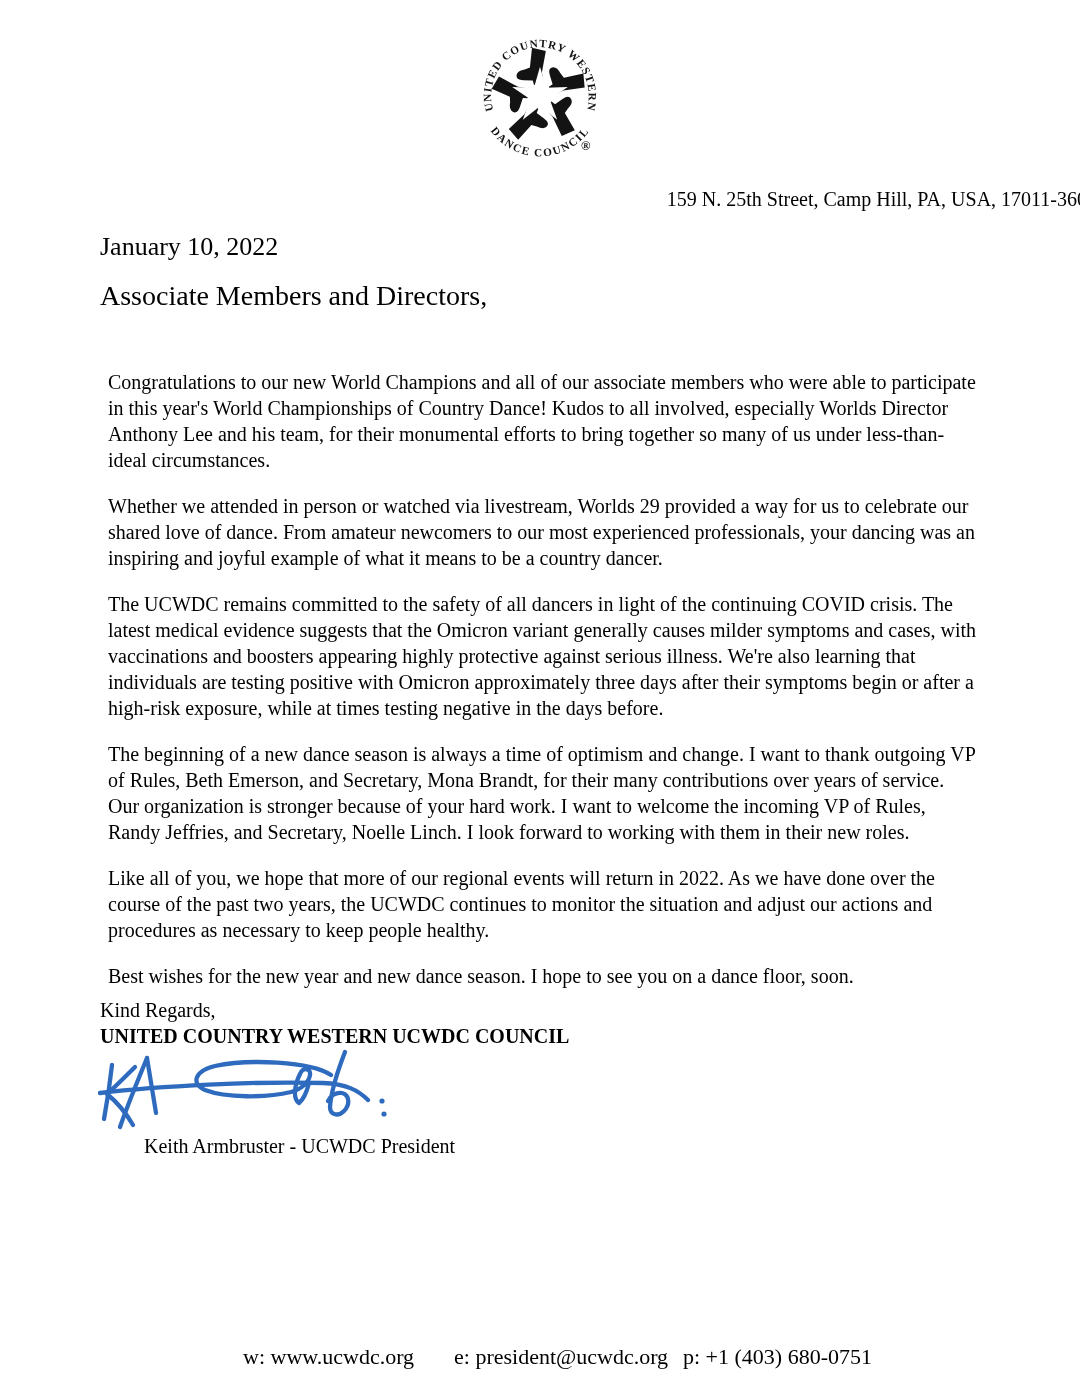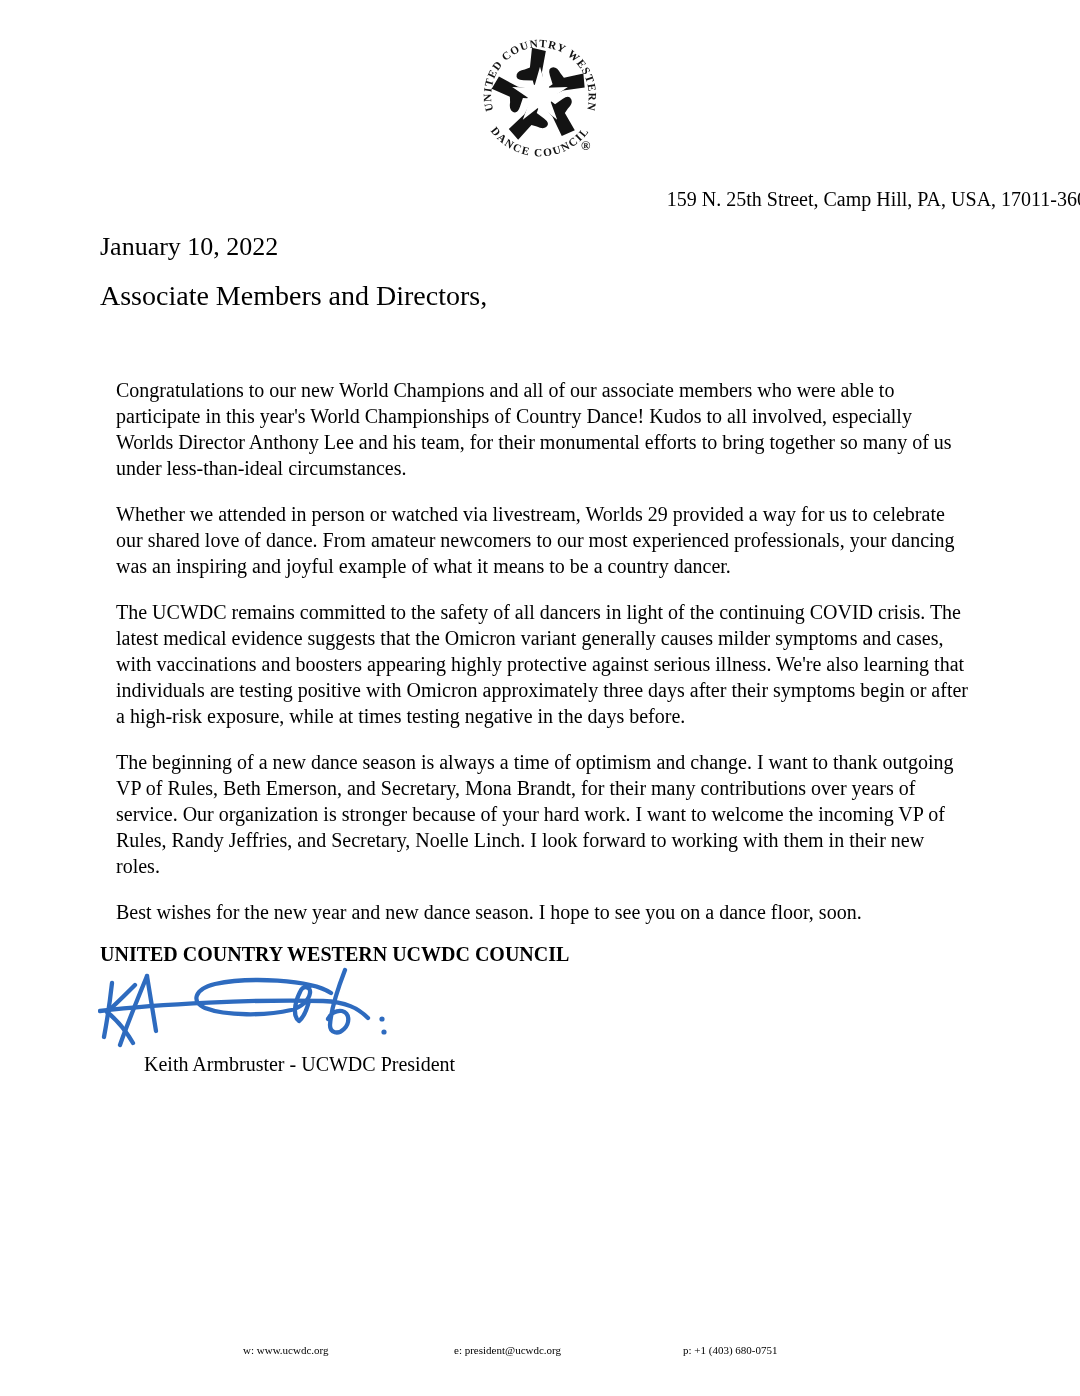--- a/index.html
+++ b/index.html
@@ -22,30 +22,30 @@
 
   
   .address{position:absolute;top:186px;left:0;width:100%;text-align:right;
            font-size:20px;line-height:26px;padding-left:17px;}
   .date{position:absolute;top:234px;left:100px;font-size:26px;line-height:26px;}
   .salutation{position:absolute;top:283px;left:100px;font-size:28px;line-height:26px;}
 
   
   .body-flow{position:absolute;top:361px;left:100px;width:886px;
              font-size:20px;line-height:26px;}
-  .body-flow p{margin:16px;}
+  .body-flow p{margin:8px;}
   .body-flow p + p{margin-top:20px;}
   .closing-block{margin-top:6px;}
   .closing-line{line-height:26px;}
   .org-line{line-height:26px;font-weight:bold;}
   .signature-svg{display:block;margin:-4px 0 0 -2px;}
   .signer{line-height:26px;margin-left:44px;}
 
   
-  .footer{position:absolute;top:1344px;left:0;width:100%;height:30px;font-size:11px;}
+  .footer{position:absolute;top:1344px;left:0;width:100%;height:30px;font-size:22px;}
   .footer span{position:absolute;top:0;white-space:nowrap;}
   .footer-web{left:243px;}
   .footer-email{left:454px;font-family:Liberation Serif, serif;}
   .footer-phone{left:683px;}
 </style>
 </head>
 <body>
 
 <div class="page">
 
@@ -79,23 +79,25 @@
   <div class="address">159 N. 25th Street, Camp Hill, PA, USA, 17011-3609</div>
 
   <div class="date">January 10, 2022</div>
   <div class="salutation">Associate Members and Directors,</div>
 
   <div class="body-flow">
     <p>Congratulations to our new World Champions and all of our associate members who were able to participate in this year's World Championships of Country Dance! Kudos to all involved, especially Worlds Director Anthony Lee and his team, for their monumental efforts to bring together so many of us under less-than-ideal circumstances.</p>
     <p>Whether we attended in person or watched via livestream, Worlds 29 provided a way for us to celebrate our shared love of dance. From amateur newcomers to our most experienced professionals, your dancing was an inspiring and joyful example of what it means to be a country dancer.</p>
     <p>The UCWDC remains committed to the safety of all dancers in light of the continuing COVID crisis. The latest medical evidence suggests that the Omicron variant generally causes milder symptoms and cases, with vaccinations and boosters appearing highly protective against serious illness. We're also learning that individuals are testing positive with Omicron approximately three days after their symptoms begin or after a high-risk exposure, while at times testing negative in the days before.</p>
     <p>The beginning of a new dance season is always a time of optimism and change. I want to thank outgoing VP of Rules, Beth Emerson, and Secretary, Mona Brandt, for their many contributions over years of service. Our organization is stronger because of your hard work. I want to welcome the incoming VP of Rules, Randy Jeffries, and Secretary, Noelle Linch.  I look forward to working with them in their new roles.</p>
+    <p>Like all of you, we hope that more of our regional events will return in 2022. As we have done over the course of the past two years, the UCWDC continues to monitor the situation and adjust our actions and procedures as necessary to keep people healthy.</p>
     <p>Best wishes for the new year and new dance season. I hope to see you on a dance floor, soon.</p>
 
     <div class="closing-block">
+      <div class="closing-line">Kind Regards,</div>
       <div class="org-line">UNITED COUNTRY WESTERN UCWDC COUNCIL</div>
     </div>
 
     <svg class="signature-svg" width="400" height="88" viewBox="0 0 400 88" aria-hidden="true">
       <g fill="none" stroke-width="4.3" stroke-linecap="round" stroke-linejoin="round" stroke="#2e6bbf">
         <path d="M14,20 C12,38 9,58 6,74"></path>
         <path d="M37,22 C27,32 18,41 9,49 C19,57 28,68 35,80"></path>
         <path d="M49,13 C40,35 30,59 22,82"></path>
         <path d="M49,13 C52,32 55,50 58,68"></path>
         <path d="M2,48 C60,41 160,36 225,38 C248,39 260,45 270,55"></path>

